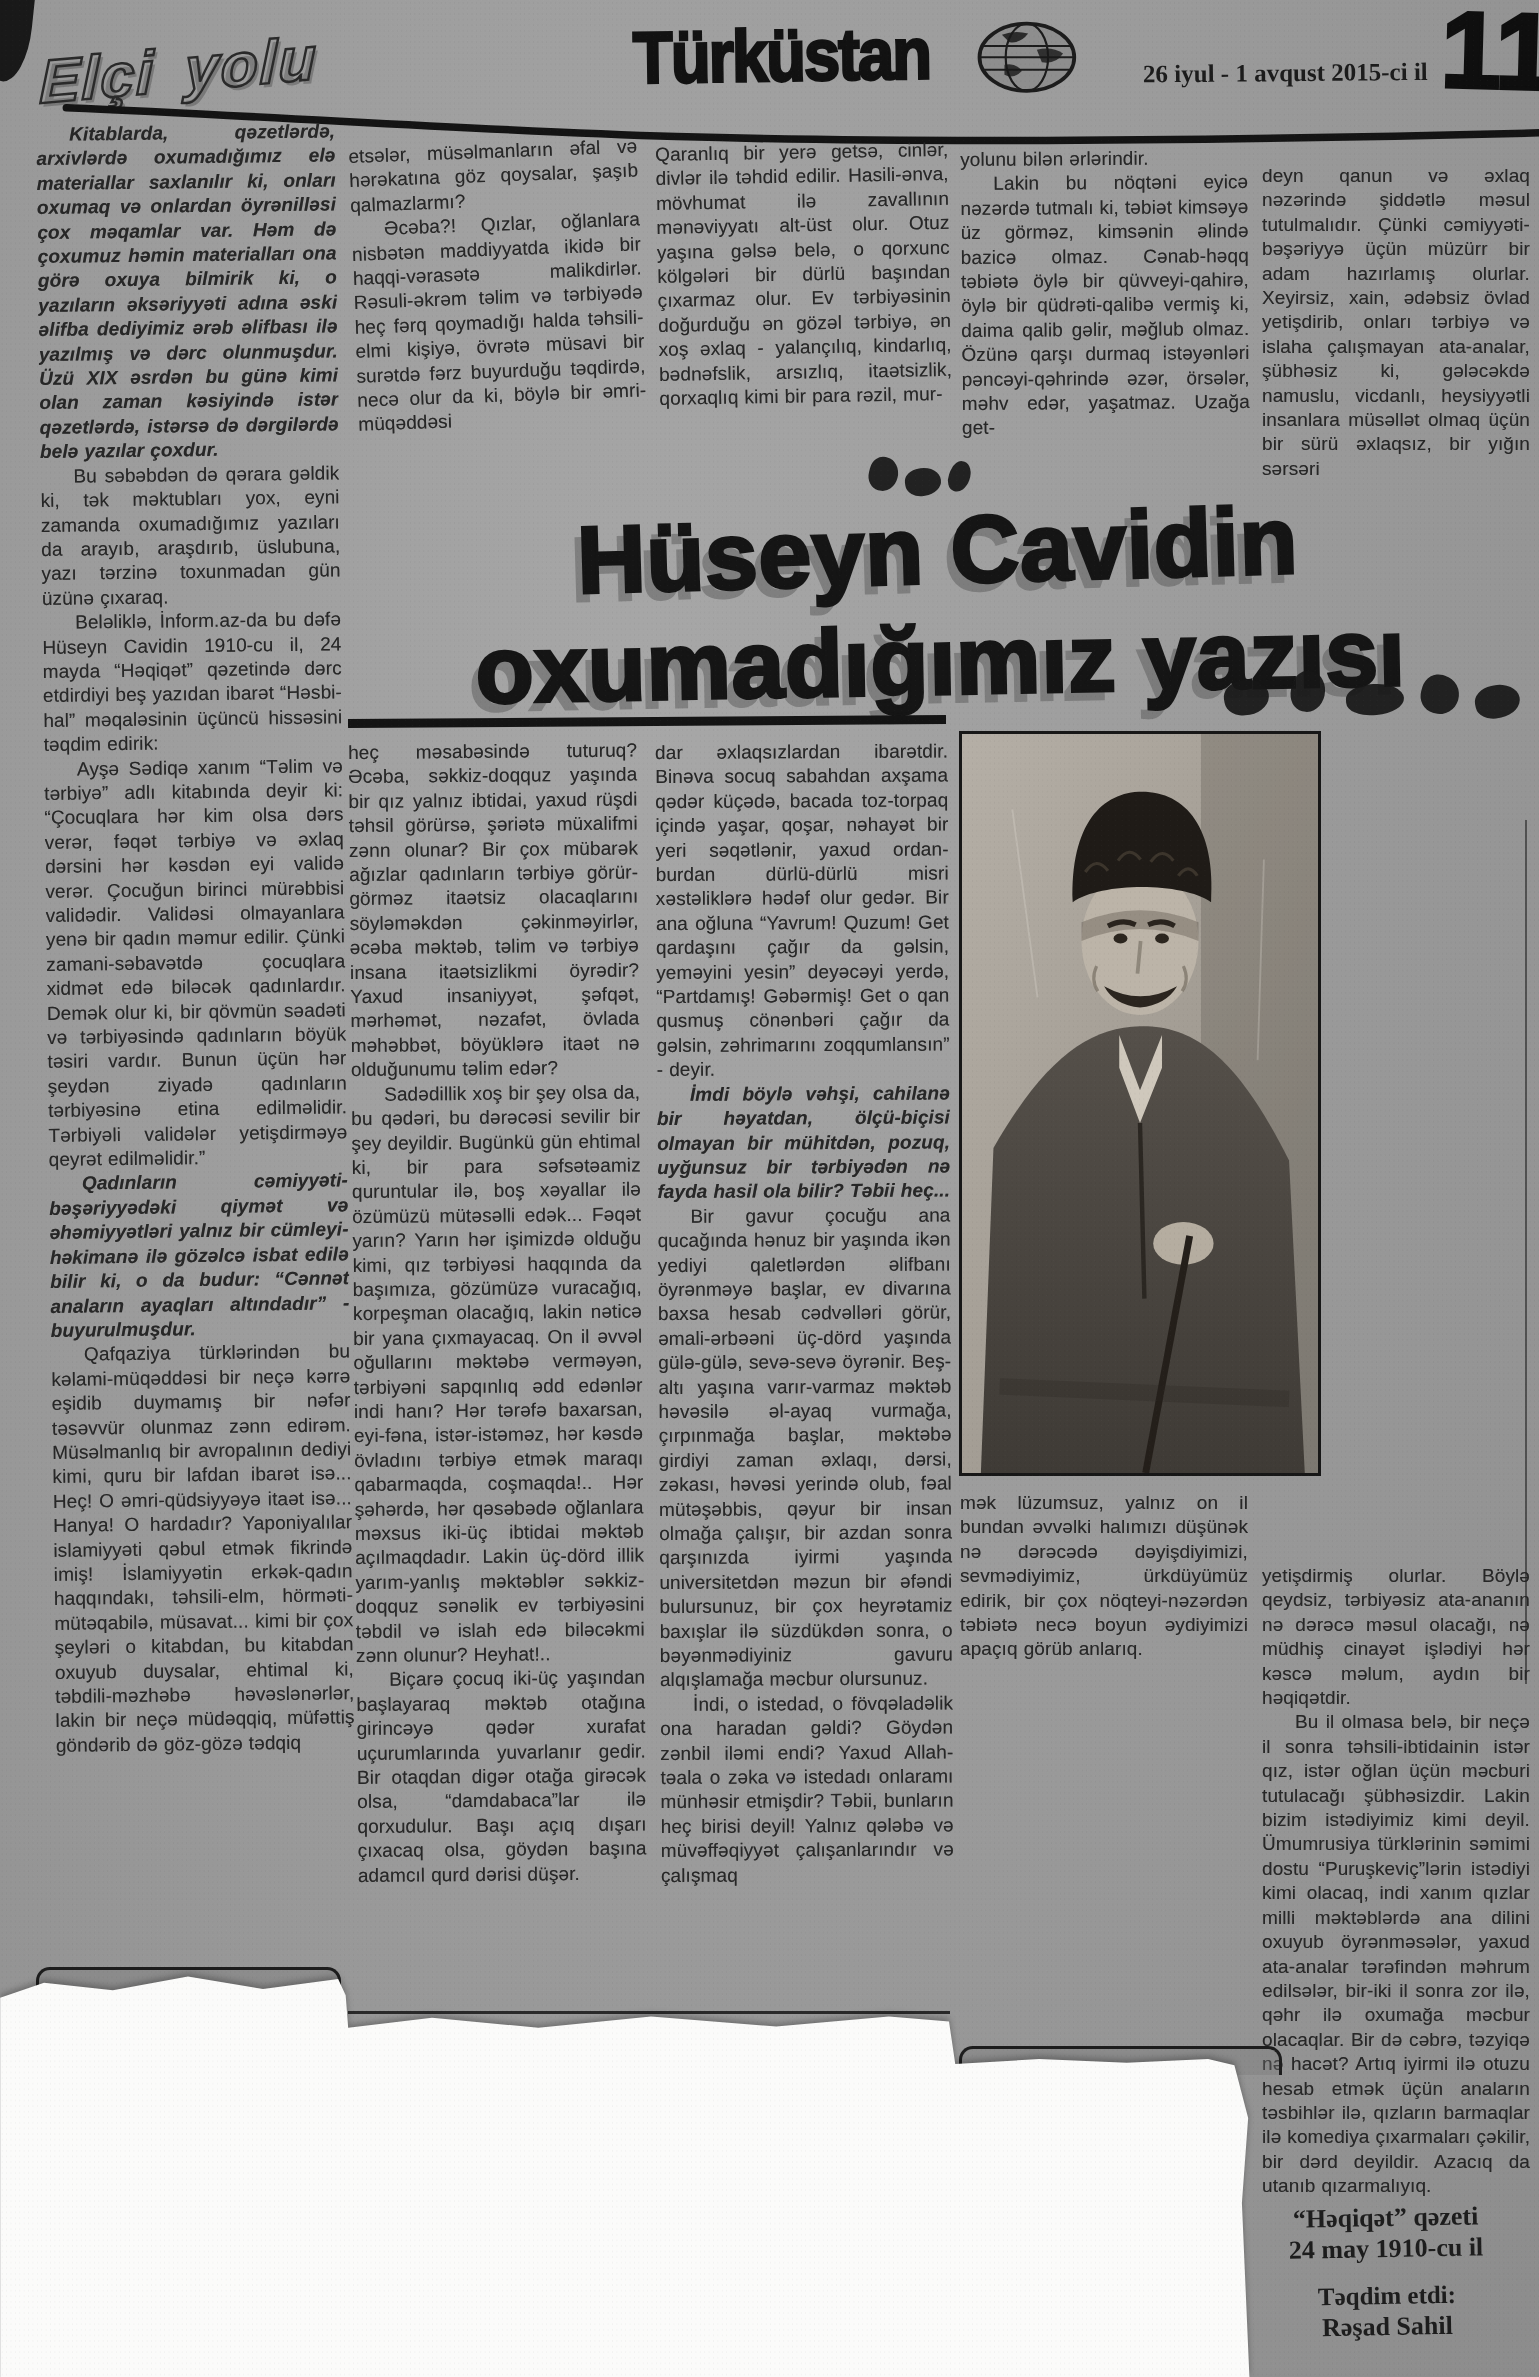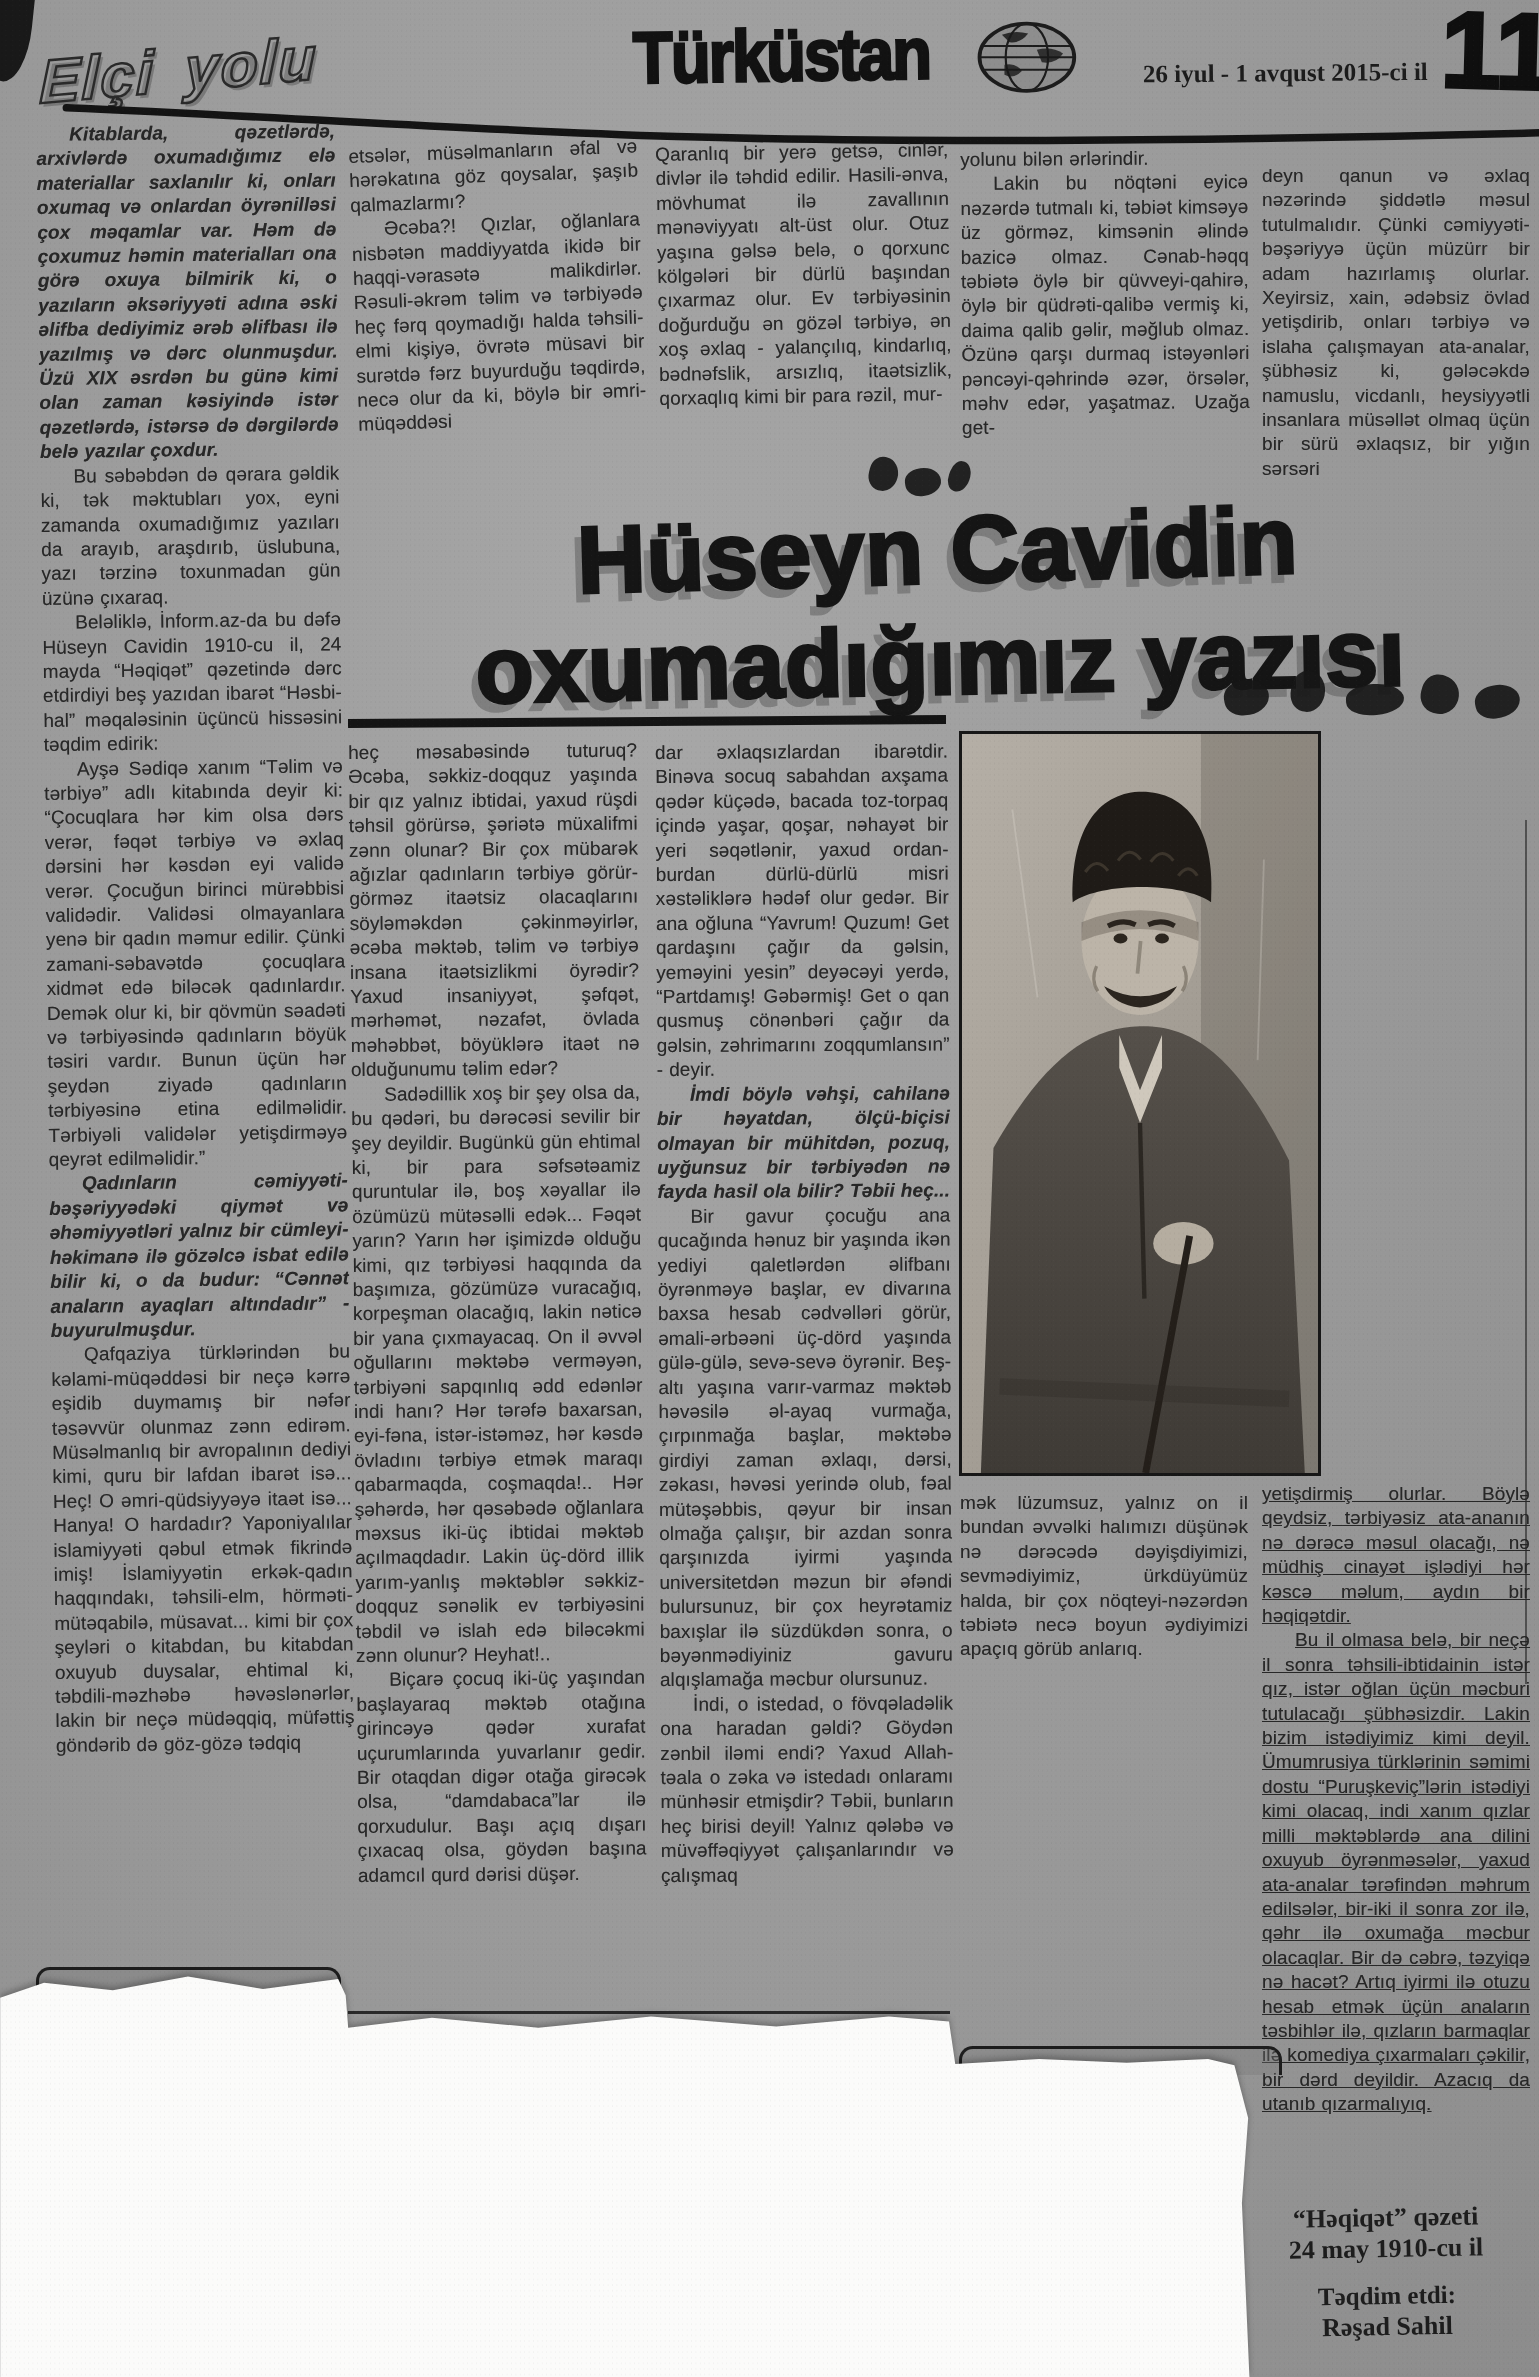--- a/index.html
+++ b/index.html
@@ -42,21 +42,21 @@
   .col p.nt{text-indent:0;}
   .col p.lead, .col p.em{font-style:italic;font-weight:bold;}
   .c1{left:36px;top:123px;width:299px;height:1847px;transform:rotate(-0.7deg);transform-origin:left top;}
   .c2t{left:348px;top:145px;width:289px;height:343px;transform:rotate(-2.1deg);transform-origin:left top;}
   .c3t{left:655px;top:143px;width:293px;height:346px;transform:rotate(-1deg);transform-origin:left top;}
   .c4t{left:960px;top:148px;width:288px;height:341px;transform:rotate(-0.4deg);transform-origin:left top;}
   .c5t{left:1262px;top:164px;width:268px;height:338px;}
   .c2m{left:348px;top:741px;width:289px;height:1266px;transform:rotate(-0.5deg);transform-origin:left top;}
   .c3m{left:655px;top:741px;width:293px;height:1248px;transform:rotate(-0.3deg);transform-origin:left top;}
   .c4m{left:960px;top:1491px;width:288px;height:537px;}
-  .c5m{left:1262px;top:1482px;width:268px;height:714px;text-decoration:underline;}
+  .c5m{left:1262px;top:1564px;width:268px;height:714px;}
   
   .headline{left:338px;top:495px;width:1202px;text-align:center;font-weight:bold;color:#151515;
     transform:rotate(-1.6deg);}
   .headline span{display:block;font-size:95px;line-height:111px;letter-spacing:0.6px;
     -webkit-text-stroke:3.1px #151515;
     text-shadow:-8.1px 9.4px 0 rgba(90,90,90,.5);white-space:nowrap;}
   .headline .l2{transform:rotate(0.5deg);}
   .headline-bar{left:348px;top:717px;width:598px;height:8.8px;background:#141414;transform:rotate(-0.4deg);}
   .rule-23{left:348px;top:2011px;width:602px;height:3.1px;background:#2a2a2a;}
   .vert-rule{left:1525px;top:820px;width:1.9px;height:864px;background:rgba(25,25,25,.55);}
@@ -188,21 +188,21 @@
     <p>Sadədillik xoş bir şey olsa da, bu qədəri, bu dərəcəsi sevilir bir şey deyildir. Bugünkü gün ehtimal ki, bir para səfsətəamiz quruntular ilə, boş xəyallar ilə özümüzü mütəsəlli edək... Fəqət yarın? Yarın hər işimizdə olduğu kimi, qız tərbiyəsi haqqında da başımıza, gözümüzə vuracağıq, korpeşman olacağıq, lakin nəticə bir yana çıxmayacaq. On il əvvəl oğullarını məktəbə verməyən, tərbiyəni sapqınlıq ədd edənlər indi hanı? Hər tərəfə baxarsan, eyi-fəna, istər-istəməz, hər kəsdə övladını tərbiyə etmək maraqı qabarmaqda, coşmaqda!.. Hər şəhərdə, hər qəsəbədə oğlanlara məxsus iki-üç ibtidai məktəb açılmaqdadır. Lakin üç-dörd illik yarım-yanlış məktəblər səkkiz-doqquz sənəlik ev tərbiyəsini təbdil və islah edə biləcəkmi zənn olunur? Heyhat!..</p>
     <p>Biçarə çocuq iki-üç yaşından başlayaraq məktəb otağına girincəyə qədər xurafat uçurumlarında yuvarlanır gedir. Bir otaqdan digər otağa girəcək olsa, “damdabaca”lar ilə qorxudulur. Başı açıq dışarı çıxacaq olsa, göydən başına adamcıl qurd dərisi düşər.</p>
   </div>
   <div class="col c3m">
     <p class="nt">dar əxlaqsızlardan ibarətdir. Binəva socuq sabahdan axşama qədər küçədə, bacada toz-torpaq içində yaşar, qoşar, nəhayət bir yeri səqətlənir, yaxud ordan-burdan dürlü-dürlü misri xəstəliklərə hədəf olur gedər. Bir ana oğluna “Yavrum! Quzum! Get qardaşını çağır da gəlsin, yeməyini yesin” deyəcəyi yerdə, “Partdamış! Gəbərmiş! Get o qan qusmuş cönənbəri çağır da gəlsin, zəhrimarını zoqqumlansın” - deyir.</p>
     <p class="em">İmdi böylə vəhşi, cahilanə bir həyatdan, ölçü-biçisi olmayan bir mühitdən, pozuq, uyğunsuz bir tərbiyədən nə fayda hasil ola bilir? Təbii heç...</p>
     <p>Bir gavur çocuğu ana qucağında hənuz bir yaşında ikən yediyi qaletlərdən əlifbanı öyrənməyə başlar, ev divarına baxsa hesab cədvəlləri görür, əmali-ərbəəni üç-dörd yaşında gülə-gülə, sevə-sevə öyrənir. Beş-altı yaşına varır-varmaz məktəb həvəsilə əl-ayaq vurmağa, çırpınmağa başlar, məktəbə girdiyi zaman əxlaqı, dərsi, zəkası, həvəsi yerində olub, fəal mütəşəbbis, qəyur bir insan olmağa çalışır, bir azdan sonra qarşınızda iyirmi yaşında universitetdən məzun bir əfəndi bulursunuz, bir çox heyrətamiz baxışlar ilə süzdükdən sonra, o bəyənmədiyiniz gavuru alqışlamağa məcbur olursunuz.</p>
     <p>İndi, o istedad, o fövqəladəlik ona haradan gəldi? Göydən zənbil iləmi endi? Yaxud Allah-təala o zəka və istedadı onlaramı münhəsir etmişdir? Təbii, bunların heç birisi deyil! Yalnız qələbə və müvəffəqiyyət çalışanlarındır və çalışmaq</p>
   </div>
   <div class="col c4m">
-    <p class="nt">mək lüzumsuz, yalnız on il bundan əvvəlki halımızı düşünək nə dərəcədə dəyişdiyimizi, sevmədiyimiz, ürkdüyümüz halda, bir çox nöqteyi-nəzərdən təbiətə necə boyun əydiyimizi apaçıq görüb anlarıq.</p>
+    <p class="nt">mək lüzumsuz, yalnız on il bundan əvvəlki halımızı düşünək nə dərəcədə dəyişdiyimizi, sevmədiyimiz, ürkdüyümüz edirik, bir çox nöqteyi-nəzərdən təbiətə necə boyun əydiyimizi apaçıq görüb anlarıq.</p>
   </div>
   <div class="col c5m">
     <p class="nt">yetişdirmiş olurlar. Böylə qeydsiz, tərbiyəsiz ata-ananın nə dərəcə məsul olacağı, nə müdhiş cinayət işlədiyi hər kəscə məlum, aydın bir həqiqətdir.</p>
     <p>Bu il olmasa belə, bir neçə il sonra təhsili-ibtidainin istər qız, istər oğlan üçün məcburi tutulacağı şübhəsizdir. Lakin bizim istədiyimiz kimi deyil. Ümumrusiya türklərinin səmimi dostu “Puruşkeviç”lərin istədiyi kimi olacaq, indi xanım qızlar milli məktəblərdə ana dilini oxuyub öyrənməsələr, yaxud ata-analar tərəfindən məhrum edilsələr, bir-iki il sonra zor ilə, qəhr ilə oxumağa məcbur olacaqlar. Bir də cəbrə, təzyiqə nə hacət? Artıq iyirmi ilə otuzu hesab etmək üçün anaların təsbihlər ilə, qızların barmaqlar ilə komediya çıxarmaları çəkilir, bir dərd deyildir. Azacıq da utanıb qızarmalıyıq.</p>
   </div>
 
   <div class="abs rule-23"></div>
   <div class="abs frag frag1"></div>
   <div class="abs frag frag4"></div>
 

